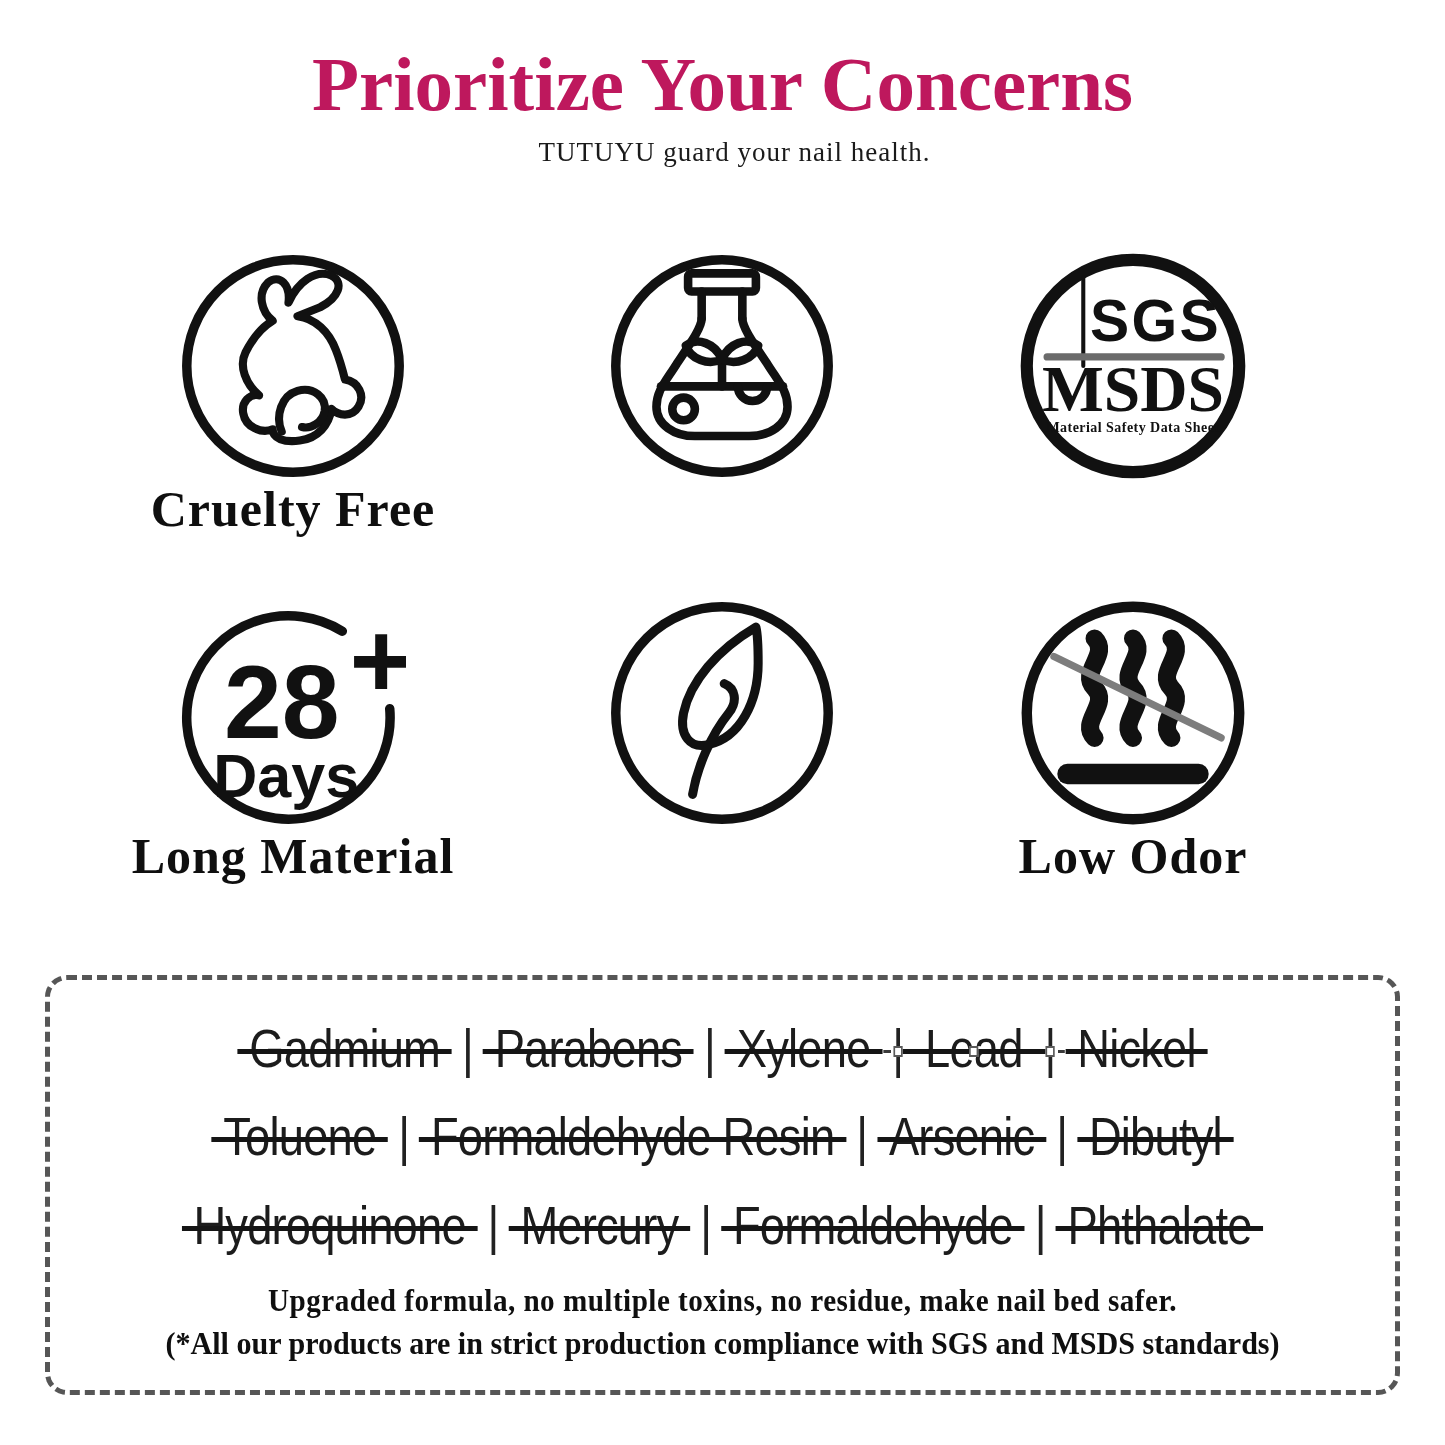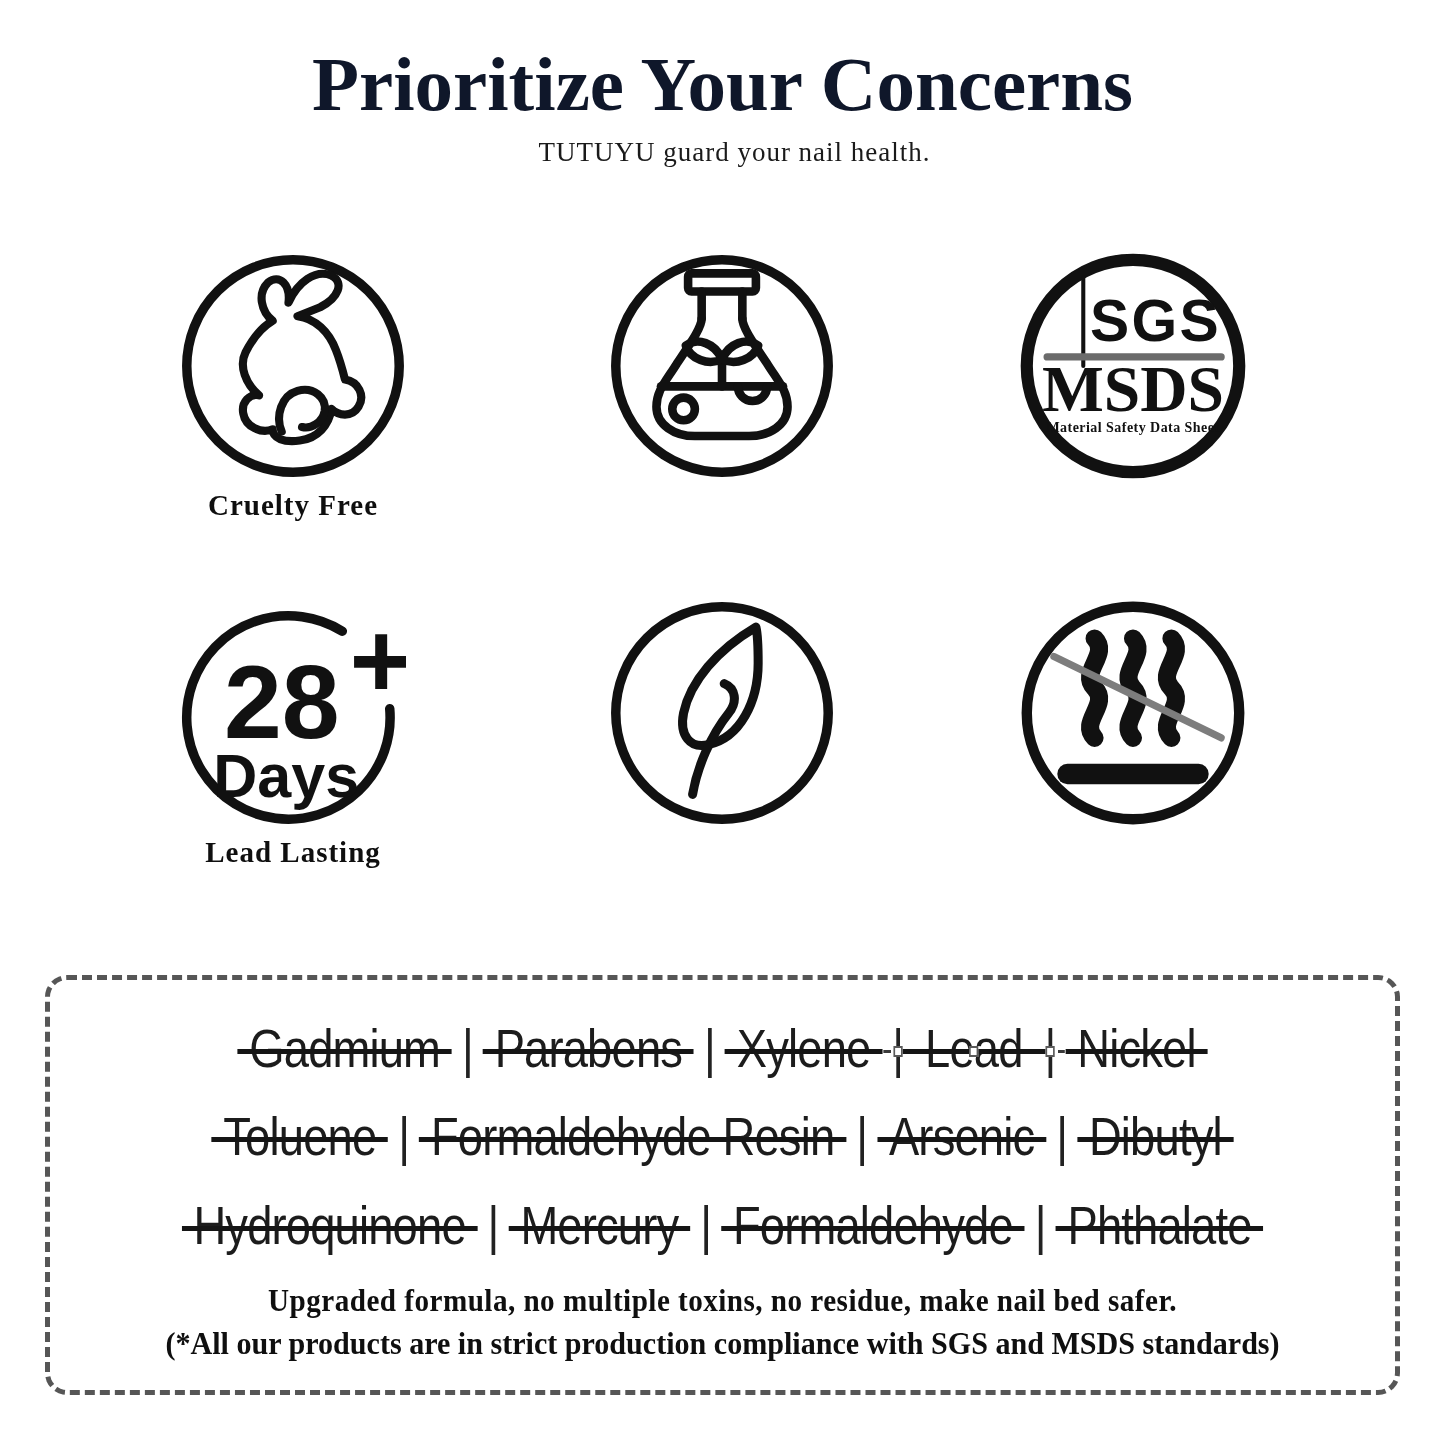--- a/index.html
+++ b/index.html
@@ -4,30 +4,30 @@
 <style>
   html,body{margin:0;padding:0;}
   body{
     width:1445px;height:1445px;position:relative;overflow:hidden;
     background:#ffffff;color:#111;
     font-family:"Liberation Serif", serif;
   }
   .title{
     position:absolute;top:40px;left:0;width:100%;margin:0;
     text-align:center;font-size:77px;font-weight:bold;letter-spacing:0;
-    color:#0f172a;
+    color:#be185d;
   }
   .subtitle{
     position:absolute;top:137px;left:12px;width:100%;
     text-align:center;font-size:27px;letter-spacing:1px;color:#1a1a1a;
   }
   .cell{position:absolute;width:360px;text-align:center;}
   .cell svg{display:block;margin:0 auto;}
   .feature-label{
-    margin-top:10px;font-size:29px;font-weight:bold;letter-spacing:1px;color:#0f0f0f;
+    margin-top:1px;font-size:50px;font-weight:bold;letter-spacing:1px;color:#0f0f0f;
   }
   .r1{top:253px;} .r2{top:600px;}
   .c1{left:113px;} .c2{left:542px;} .c3{left:953px;}
 
   .ban-box{
     position:absolute;left:45px;top:975px;width:1355px;height:420px;
     border:5px dashed #565656;border-radius:22px;box-sizing:border-box;
   }
   .chem-row{
     position:absolute;left:0;width:100%;text-align:center;white-space:nowrap;
@@ -108,40 +108,41 @@
   </svg>
 </div>
 
 <div class="cell r2 c1">
   <svg width="226" height="226" viewBox="0 0 100 100" fill="none" stroke="#111" stroke-width="4.2" stroke-linecap="round">
     <path d="M92.8 48.1 A45 45 0 1 1 71.8 13.8"></path>
     <text x="45" y="61" text-anchor="middle" font-size="46" font-weight="bold" font-family="Liberation Sans, sans-serif">28</text>
     <text x="89" y="43" text-anchor="middle" font-size="48" font-weight="bold" font-family="Liberation Sans, sans-serif">+</text>
     <text x="47" y="87" text-anchor="middle" font-size="27" font-weight="bold" font-family="Liberation Sans, sans-serif">Days</text>
   </svg>
-  <div class="feature-label">Lead Lasting</div>
+  <div class="feature-label">Long Material</div>
 </div>
 
 <div class="cell r2 c2">
   <svg width="226" height="226" viewBox="0 0 100 100" fill="none" stroke="#111" stroke-width="4" stroke-linecap="round" stroke-linejoin="round">
     <circle cx="50" cy="50" r="47" stroke-width="4.2"></circle>
     <path d="M65 12 C48 22 36 36 33 50 C31 60 36 66 44 64 C58 61 66 45 66 28 C66 22 66 16 65 12 Z"></path>
     <path d="M37 86 C39 74 45 60 53 50 C57 45 56 39 51 37"></path>
   </svg>
 </div>
 
 <div class="cell r2 c3">
   <svg width="226" height="226" viewBox="0 0 100 100" fill="none" stroke="#111" stroke-width="8" stroke-linecap="round">
     <circle cx="50" cy="50" r="47" stroke-width="4.6"></circle>
     <path d="M33 17 C40 24 26 32 33 39 C40 46 26 54 33 61"></path>
     <path d="M50 17 C57 24 43 32 50 39 C57 46 43 54 50 61"></path>
     <path d="M67 17 C74 24 60 32 67 39 C74 46 60 54 67 61"></path>
     <path d="M21 77 H79" stroke-width="9"></path>
     <path d="M15 25 L89 61" stroke="#7d7d7d" stroke-width="3.2"></path>
   </svg>
+  <div class="feature-label">Low Odor</div>
 </div>
 
 <div class="ban-box">
 
   <div class="chem-row row-a">
     <span class="chem">Gadmium</span><span class="sep">|</span><span class="chem">Parabens</span><span class="sep">|</span><span class="chem">Xylene</span><span class="sep">|</span><span class="chem lead-chem"><span>Lead</span><span class="handle h-left"></span><span class="handle h-mid"></span><span class="handle h-right"></span></span><span class="sep">|</span><span class="chem">Nickel</span>
   </div>
 
   <div class="chem-row row-b">
     <span class="chem">Toluene</span><span class="sep">|</span><span class="chem">Formaldehyde Resin</span><span class="sep">|</span><span class="chem">Arsenic</span><span class="sep">|</span><span class="chem">Dibutyl</span>

